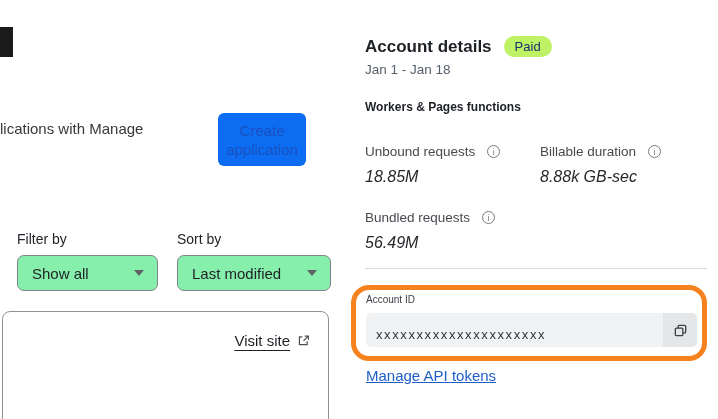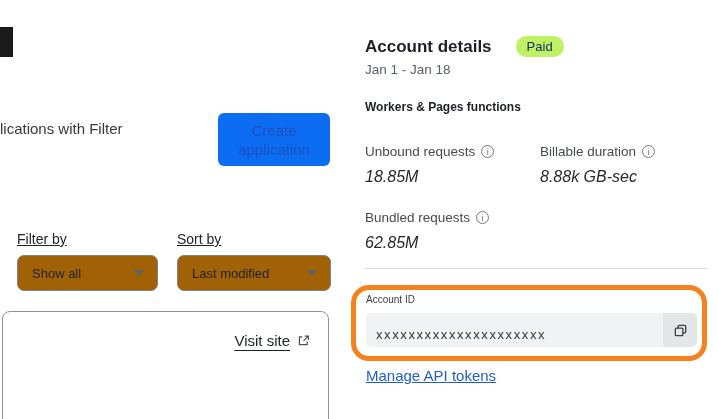--- a/index.html
+++ b/index.html
@@ -13,48 +13,48 @@
   .dark-clip { left: 0; top: 27px; width: 13px; height: 30px; background: #1b1b1b; }
 
   
   .intro { left: 0px; top: 116px; font-size: 15px; line-height: 26px; color: #36383c; white-space: nowrap; }
   .intro .row2 { display: flex; align-items: center; gap: 5px; }
   a.blue-link { color: #1f5ec9; text-decoration: underline; cursor: pointer; }
   .ext-icon { display: inline-block; color: #1f5ec9; line-height: 0; }
   .ext-icon.dark { color: #4b4f54; }
 
   
-  .create-btn { left: 218px; top: 113px; width: 112px; height: 53px; background: #0c6df2;
+  .create-btn { left: 218px; top: 113px; width: 88px; height: 53px; background: #0c6df2;
     border: none; border-radius: 6px; color: #1b50bd; font-size: 15px; line-height: 19px;
     font-family: inherit; text-align: center; cursor: pointer; display: flex; flex-direction: column;
     align-items: center; justify-content: center; }
 
   
-  .field-label { font-size: 14px; color: #212429; text-decoration: underline; }
-  .select { background: #a16207; border: 1px solid #7d838a; border-radius: 7px; height: 36px;
+  .field-label { font-size: 14px; color: #212429; }
+  .select { background: #86efac; border: 1px solid #7d838a; border-radius: 7px; height: 36px;
     display: flex; align-items: center; justify-content: space-between; padding: 0 13px 0 14px;
-    font-size: 13px; color: #1f2125; cursor: pointer; }
+    font-size: 15px; color: #1f2125; cursor: pointer; }
   .caret { width: 0; height: 0; border-left: 5px solid transparent; border-right: 5px solid transparent;
     border-top: 6px solid #5f6368; }
 
   
   .card { left: 2px; top: 311px; width: 327px; height: 130px; background: #fff;
     border: 1px solid #8d9298; border-radius: 8px; }
   .visit-site { position: absolute; top: 20px; right: 18px; display: flex; align-items: center; gap: 7px; }
   .visit-site a { font-size: 15px; color: #1d2024; text-decoration: underline; text-underline-offset: 4px; cursor: pointer; }
 
   
-  .acct-header { left: 365px; top: 36px; display: flex; align-items: center; gap: 24px; }
+  .acct-header { left: 365px; top: 36px; display: flex; align-items: center; gap: 12px; }
   .acct-title { font-size: 17px; font-weight: bold; color: #1d2025; }
   .badge { background: #bef264; color: #16306d; font-size: 13px; padding: 3px 11px; border-radius: 12px; }
   .date-range { left: 365px; top: 62px; font-size: 13.5px; color: #57606a; }
   .section-title { left: 365px; top: 100px; font-size: 12px; font-weight: bold; color: #1d2025; }
 
   .stat { width: 170px; }
-  .stat-label { display: flex; align-items: center; gap: 6px; font-size: 13.5px; color: #46494e; }
+  .stat-label { display: flex; align-items: center; gap: 12px; font-size: 13.5px; color: #46494e; }
   .info-icon { width: 13px; height: 13px; border: 1px solid #75797e; border-radius: 50%;
     display: inline-flex; align-items: center; justify-content: center; font-size: 9px;
     color: #75797e; cursor: pointer; }
   .stat-value { margin-top: 9px; font-size: 16px; color: #26282c; font-style: italic; }
 
   .divider { left: 365px; top: 268px; width: 342px; height: 1px; background: #d9dadb; }
 
   .annotation { left: 351px; top: 285px; width: 356px; height: 76px; border: 5px solid #f6821f;
     border-radius: 18px; pointer-events: none; z-index: 5; }
 
@@ -68,21 +68,21 @@
   .manage-link { left: 366px; top: 367px; font-size: 15px; }
 </style>
 </head>
 <body>
 
 <div id="screen">
 
   <div class="abs dark-clip"></div>
 
   <div class="abs intro">
-    <div>lications with Filter</div>
+    <div>lications with Manage</div>
   </div>
 
   <button class="abs create-btn">
     <span>Create</span>
     <span>application</span>
   </button>
 
   <div class="abs field-label" style="left:17px; top:231px;">Filter by</div>
   <div class="abs select" style="left:17px; top:255px; width:141px;">
     <span>Show all</span>
@@ -127,21 +127,21 @@
       <span>Billable duration</span>
       <span class="info-icon">i</span>
     </div>
     <div class="stat-value">8.88k GB-sec</div>
   </div>
   <div class="abs stat" style="left:365px; top:210px;">
     <div class="stat-label">
       <span>Bundled requests</span>
       <span class="info-icon">i</span>
     </div>
-    <div class="stat-value">62.85M</div>
+    <div class="stat-value">56.49M</div>
   </div>
 
   <div class="abs divider"></div>
 
   <div class="abs annotation"></div>
 
   <div class="abs acct-id-label">Account ID</div>
   <div class="abs id-group">
     <input class="id-input" readonly="" value="xxxxxxxxxxxxxxxxxxxxx" style="">
     <button class="copy-btn">

